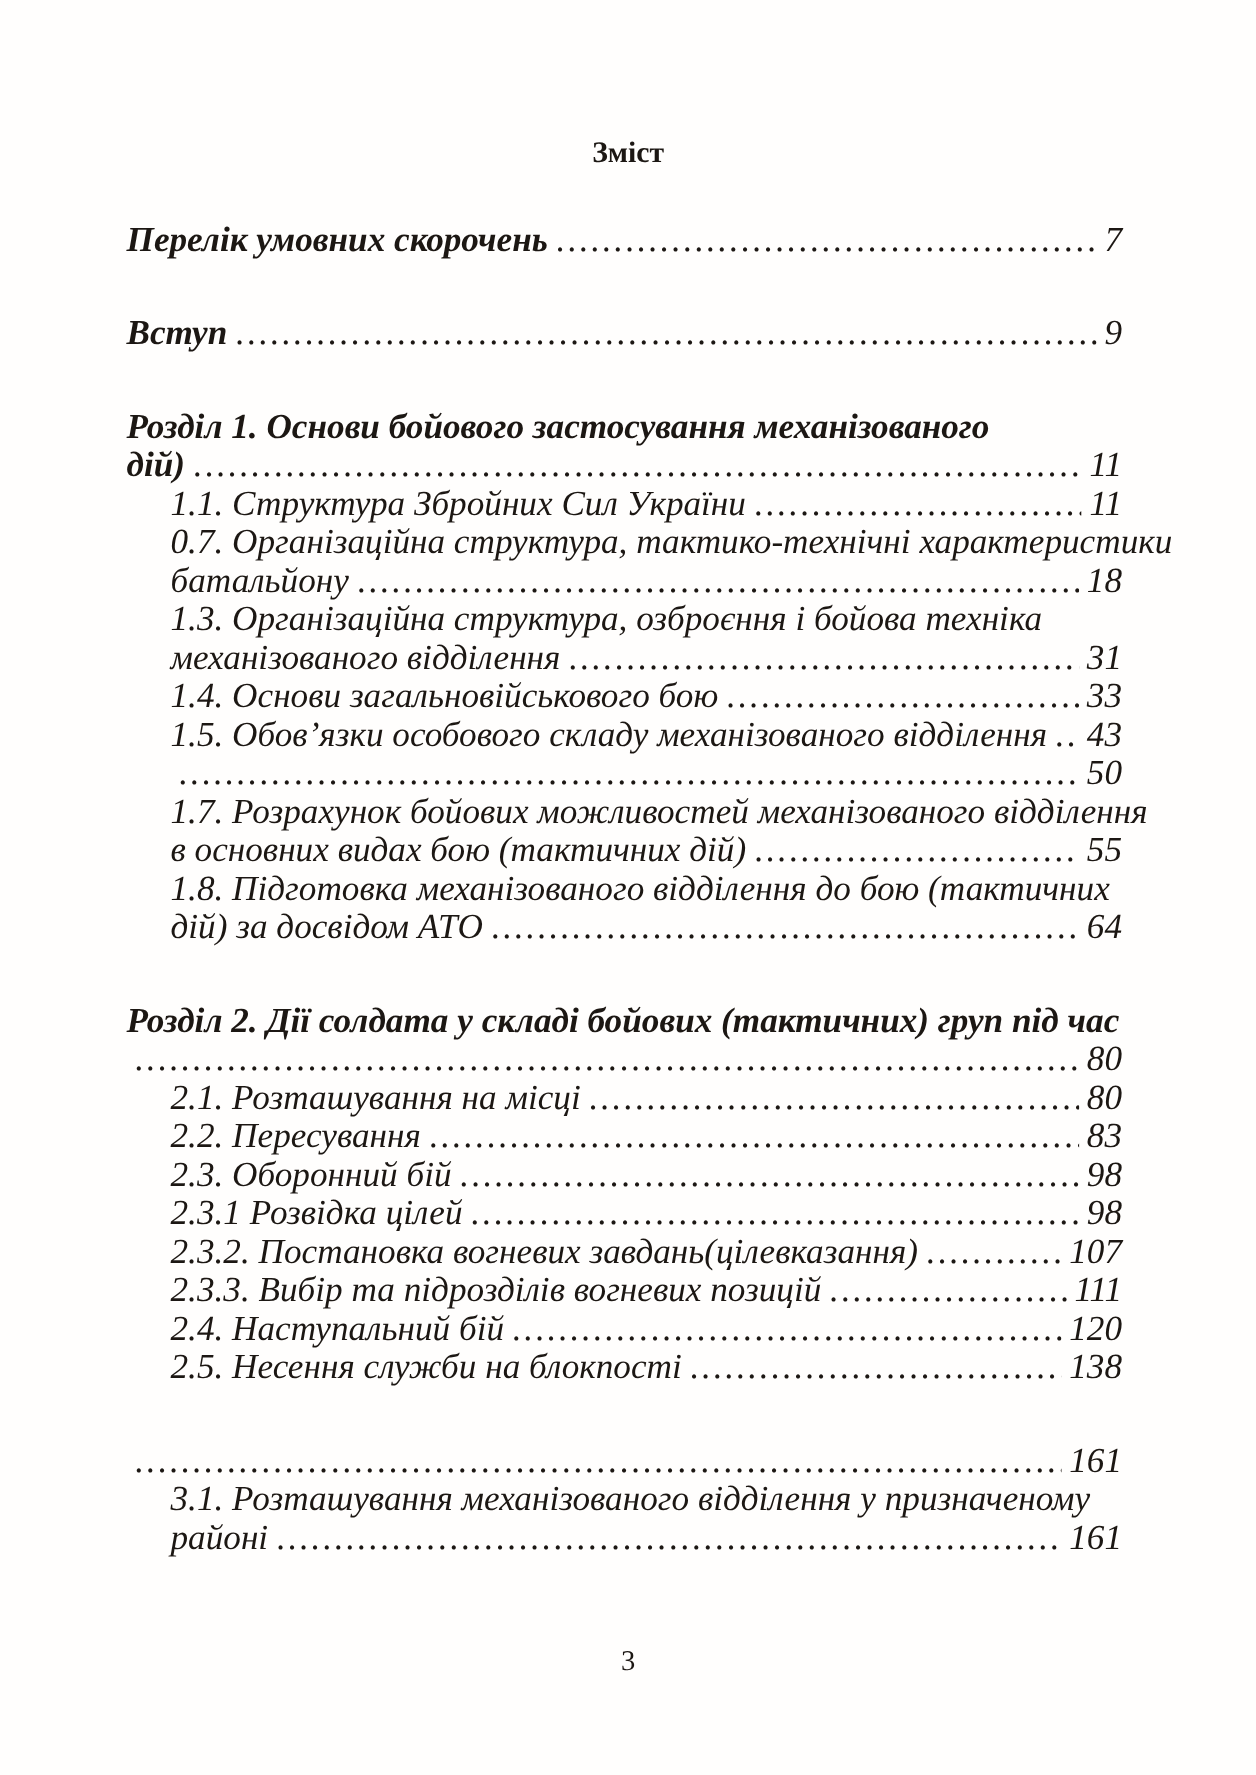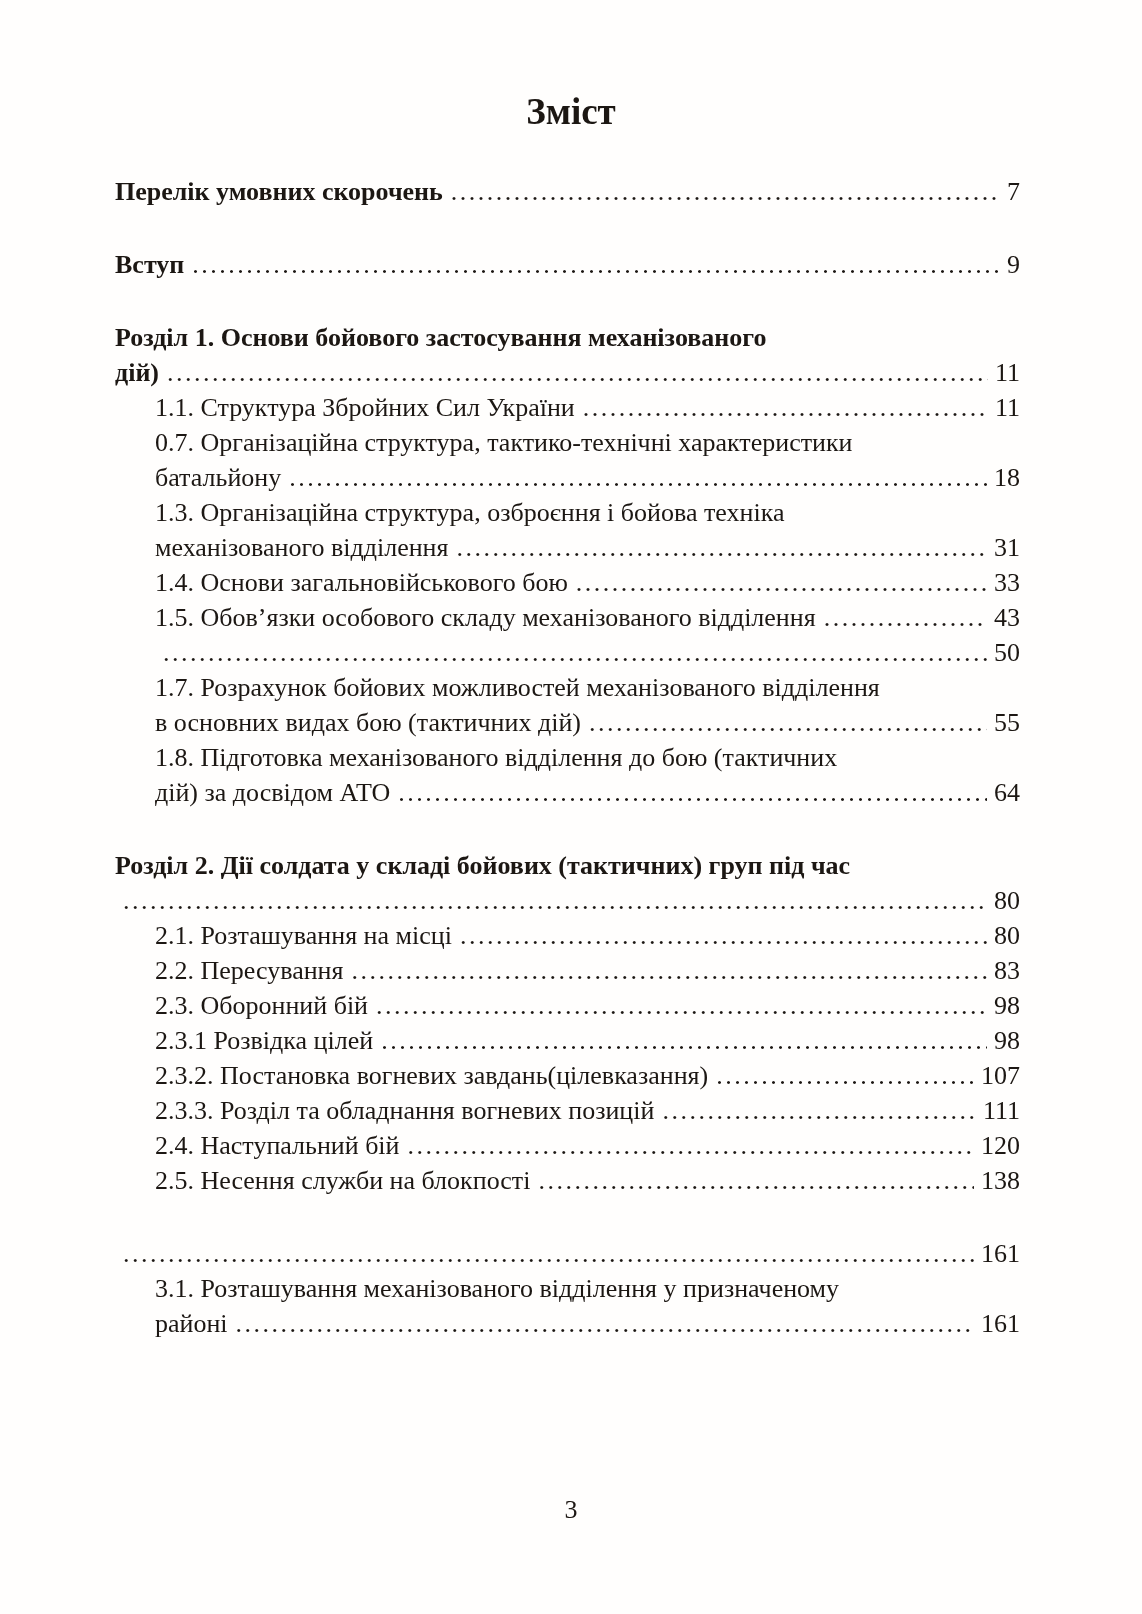--- a/index.html
+++ b/index.html
@@ -10,34 +10,35 @@
   .sheet {
     position: relative;
     width: 1142px;
     height: 1614px;
     background: #fffefd;
     color: #1c1713;
     font-family: "Liberation Serif", "DejaVu Serif", serif;
     overflow: hidden;
   }
   .doc-title {
-    padding-top: 92px;
+    padding-top: 118px;
     text-align: center;
-    font-size: 37px;
+    font-size: 27px;
     line-height: 40px;
     font-weight: bold;
   }
   .toc {
     margin: 42px 122px 0 115px; 
-    font-size: 26px;
+    font-size: 32px;
     line-height: 35px;
+    font-style: italic;
   }
   .entry.chapter { font-weight: bold; }
   .entry.section { padding-left: 40px; font-weight: normal; }
-  .entry.gap { margin-top: 38px; }
+  .entry.gap { margin-top: 50px; }
   .line {
     display: flex;
     align-items: baseline;
   }
   .t { white-space: nowrap; }
   .leader {
     flex: 1 1 auto;
     min-width: 0;
     overflow: hidden;
     white-space: nowrap;
@@ -196,21 +197,21 @@
       </div>
       <div class="entry section">
         <div class="line">
           <span class="t">2.3.2. Постановка вогневих завдань(цілевказання)</span>
           <span class="leader">....................................................................................................................................................................................................................................................................</span>
           <span class="pg">107</span>
         </div>
       </div>
       <div class="entry section">
         <div class="line">
-          <span class="t">2.3.3. Розділ та обладнання вогневих позицій</span>
+          <span class="t">2.3.3. Вибір та підрозділів вогневих позицій</span>
           <span class="leader">....................................................................................................................................................................................................................................................................</span>
           <span class="pg">111</span>
         </div>
       </div>
       <div class="entry section">
         <div class="line">
           <span class="t">2.4. Наступальний бій</span>
           <span class="leader">....................................................................................................................................................................................................................................................................</span>
           <span class="pg">120</span>
         </div>

